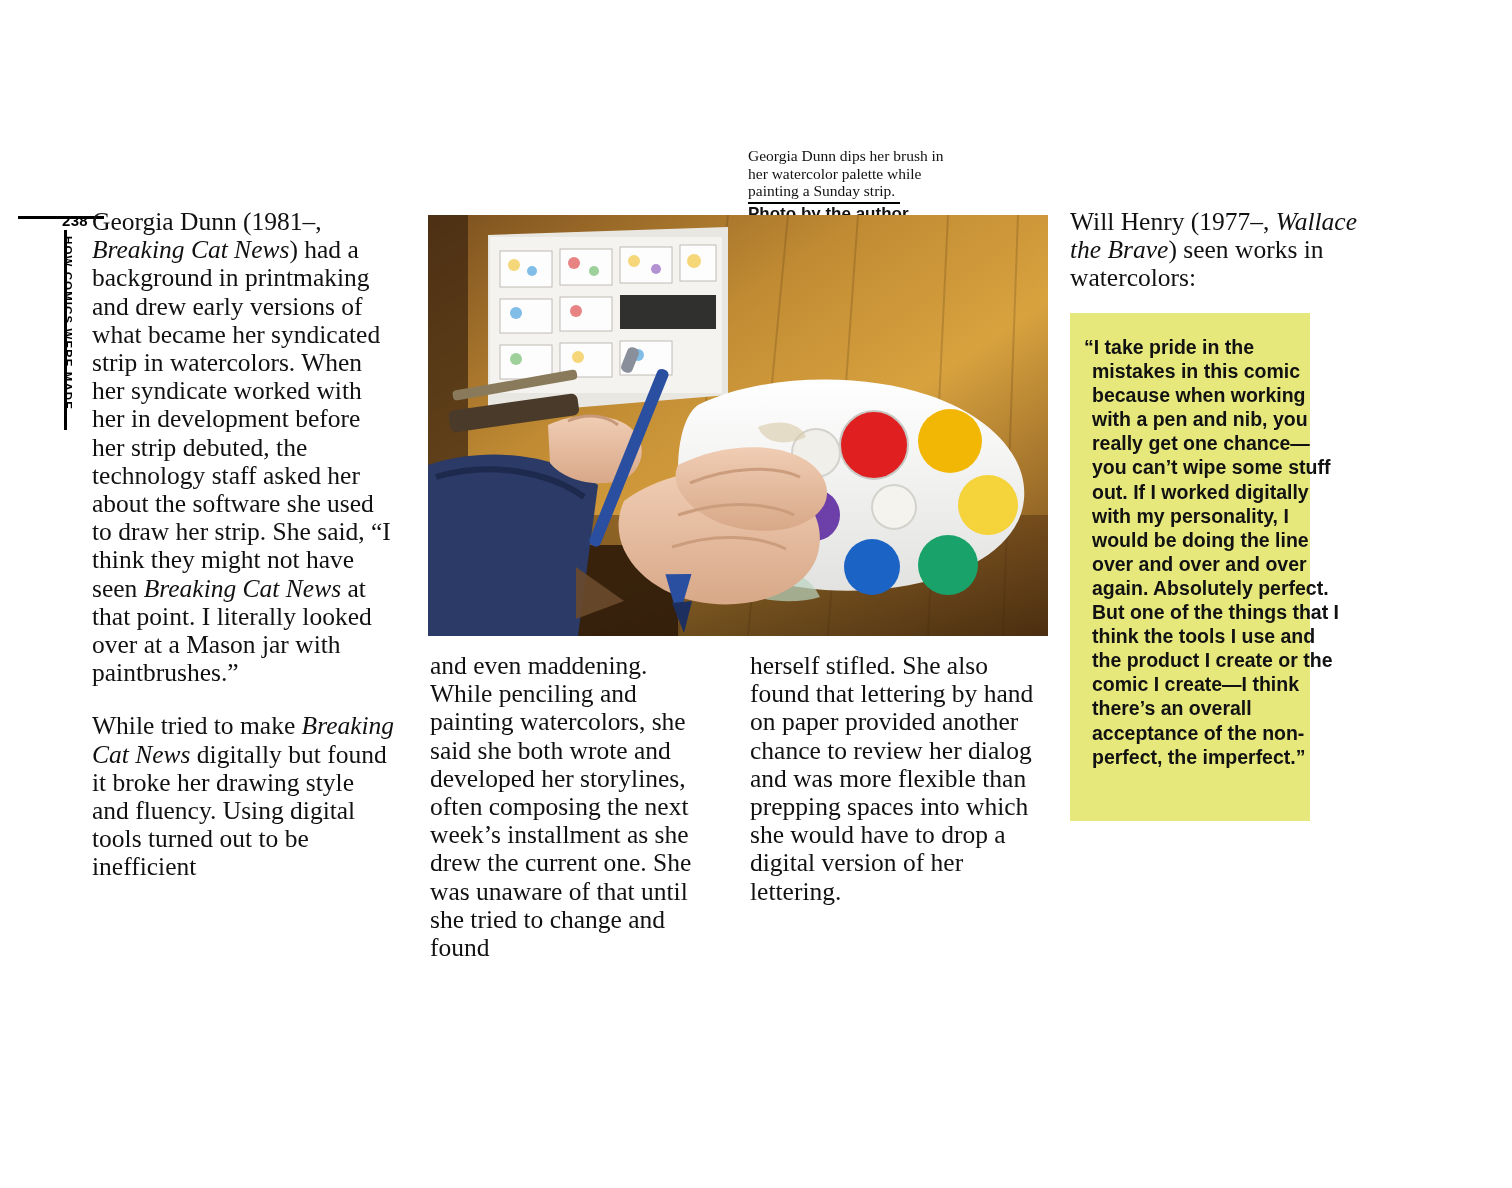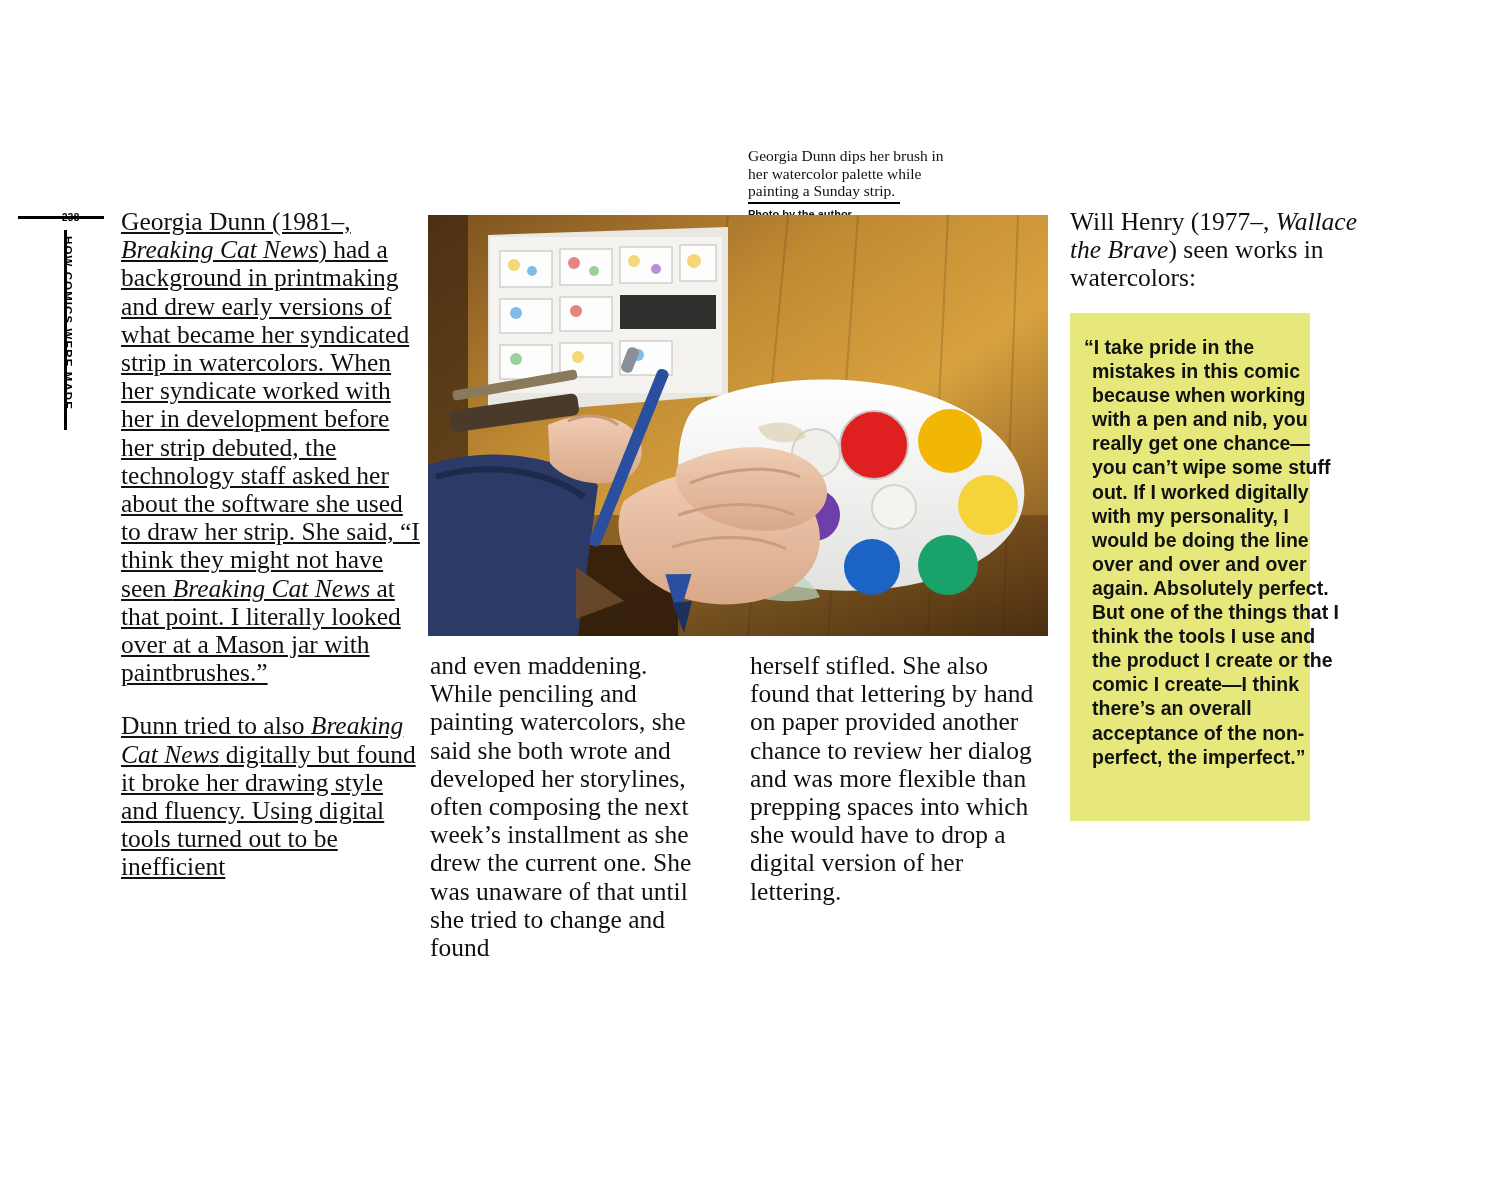--- a/index.html
+++ b/index.html
@@ -29,21 +29,21 @@
     width: 86px;
     height: 3px;
     background: #000000;
   }
   .folio-num {
     position: absolute;
     left: 62px;
     top: 212px;
     font-family: "Liberation Sans", sans-serif;
     font-weight: bold;
-    font-size: 10px;
+    font-size: 15px;
     letter-spacing: 0.3px;
     color: #000000;
   }
   .running-head-rule {
     position: absolute;
     left: 64px;
     top: 230px;
     width: 3px;
     height: 200px;
     background: #000000;
@@ -90,38 +90,38 @@
   }
   .caption .cap-rule {
     width: 152px;
     height: 2px;
     background: #000000;
     margin: 2px 0 2px 0;
   }
   .caption .cap-credit {
     font-family: "Liberation Sans", sans-serif;
     font-weight: bold;
-    font-size: 11px;
+    font-size: 17px;
     line-height: 16px;
     color: #111111;
   }
 
   
   .col {
     position: absolute;
     font-family: "Liberation Serif", serif;
     font-size: 25.5px;
     line-height: 28.2px;
     color: #111111;
   }
   .col p { margin: 0; }
   .col p + p { margin-top: 25px; }
   .col i { font-style: italic; }
 
-  #col-1 { left: 121px; top: 208px;  width: 305px; text-decoration: underline; }
+  #col-1 { left: 92px; top: 208px;  width: 305px; }
   #col-2 { left: 430px; top: 652px;  width: 280px; }
   #col-3 { left: 750px; top: 652px;  width: 300px; }
 
   
   .right-intro {
     position: absolute;
     left: 1070px;
     top: 208px;
     width: 310px;
     font-family: "Liberation Serif", serif;
@@ -276,21 +276,21 @@
         <path d="M236 360 L252 404 L262 358 Z" fill="#2b4fa0" transform="rotate(4 248 380)"></path>
         <path d="M244 388 L256 418 L264 386 Z" fill="#1d2f5e"></path>
       </g>
 
       <path d="M148 352 L196 386 L148 404 Z" fill="#6a4a2c" opacity="0.9"></path>
     </svg>
   </div>
 
   <div class="col" id="col-1">
     <p><span>Georgia Dunn (1981–, </span><i>Breaking Cat News</i><span>) had a background in printmaking and drew early versions of what became her syndicated strip in watercolors. When her syndicate worked with her in development before her strip debuted, the technology staff asked her about the software she used to draw her strip. She said, “I think they might not have seen </span><i>Breaking Cat News</i><span> at that point. I literally looked over at a Mason jar with paintbrushes.”</span></p>
-    <p><span>Dunn tried to also </span><i>Breaking Cat News</i><span> digitally but found it broke her drawing style and fluency. Using digital tools turned out to be inefficient</span></p>
+    <p><span>While tried to make </span><i>Breaking Cat News</i><span> digitally but found it broke her drawing style and fluency. Using digital tools turned out to be inefficient</span></p>
   </div>
 
   <div class="col" id="col-2">
     <p>and even maddening. While penciling and painting watercolors, she said she both wrote and developed her storylines, often composing the next week’s installment as she drew the current one. She was unaware of that until she tried to change and found</p>
   </div>
 
   <div class="col" id="col-3">
     <p>herself stifled. She also found that lettering by hand on paper provided another chance to review her dialog and was more flexible than prepping spaces into which she would have to drop a digital version of her lettering.</p>
   </div>
 

